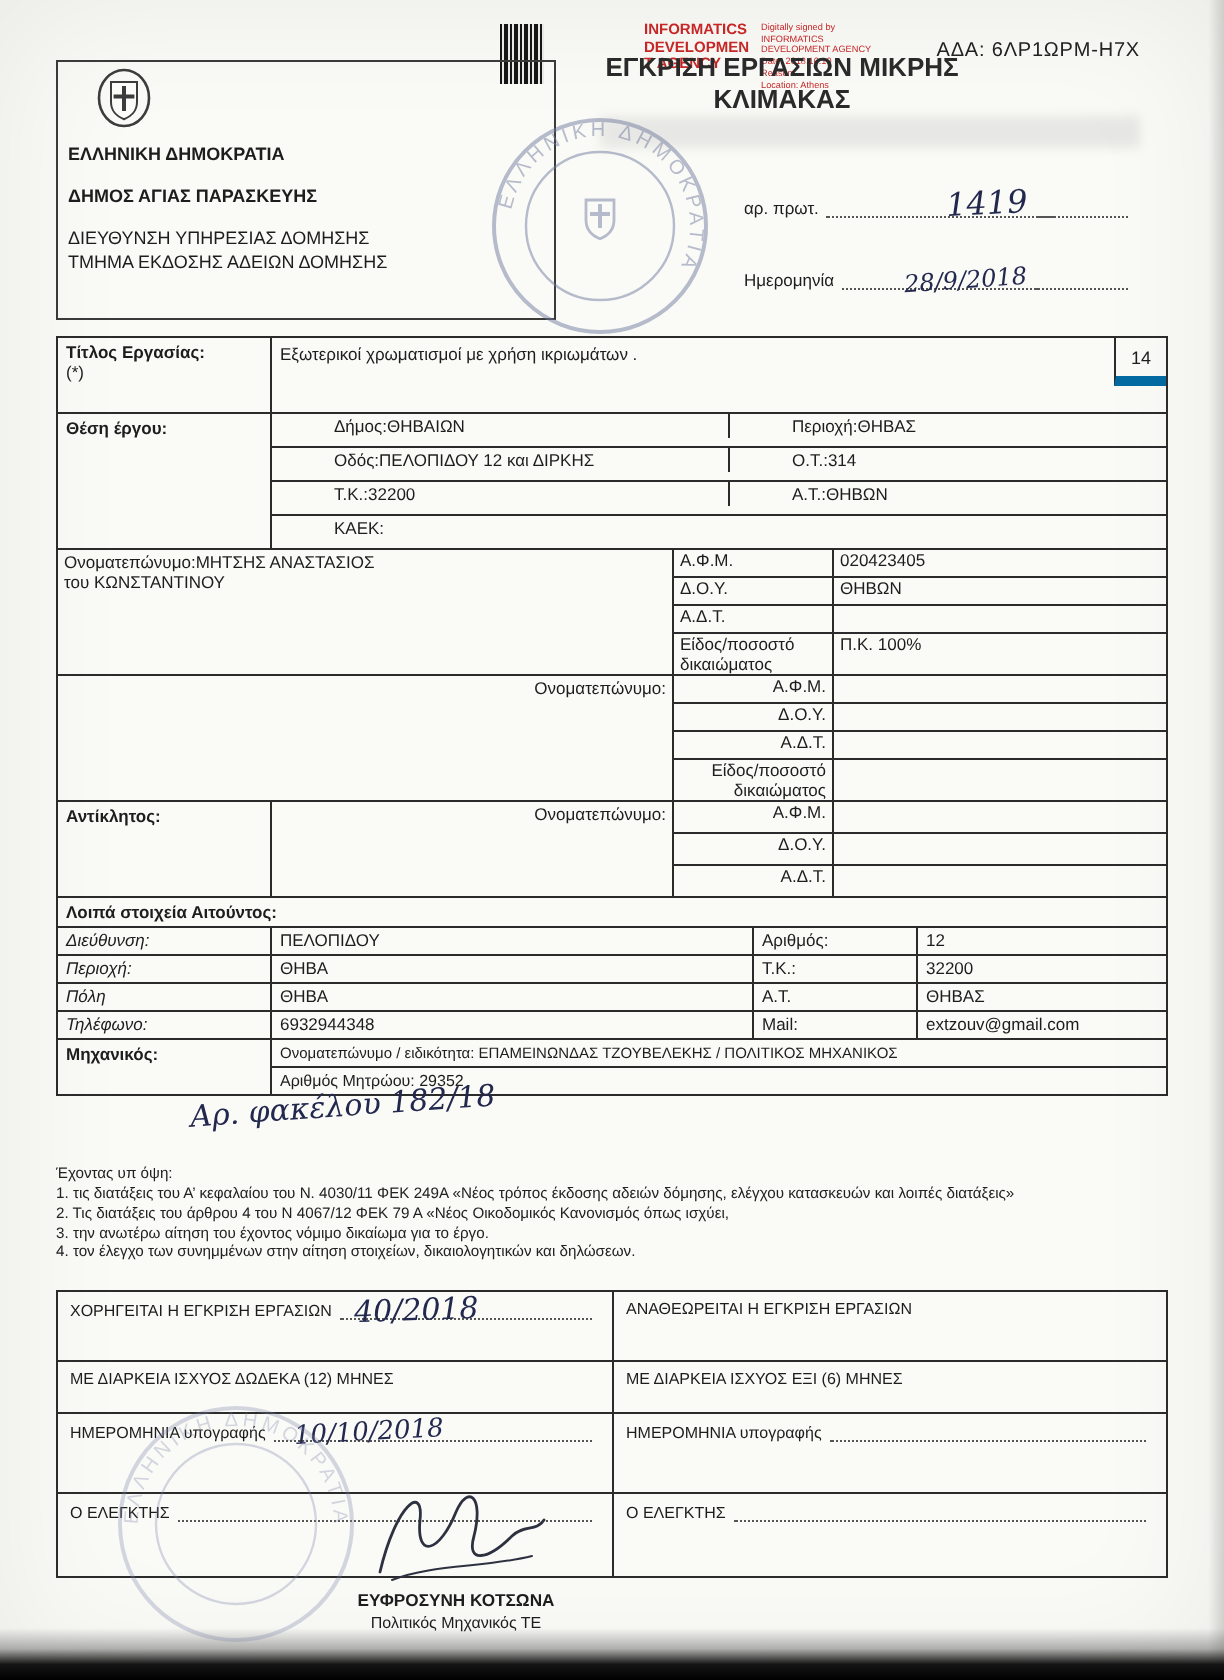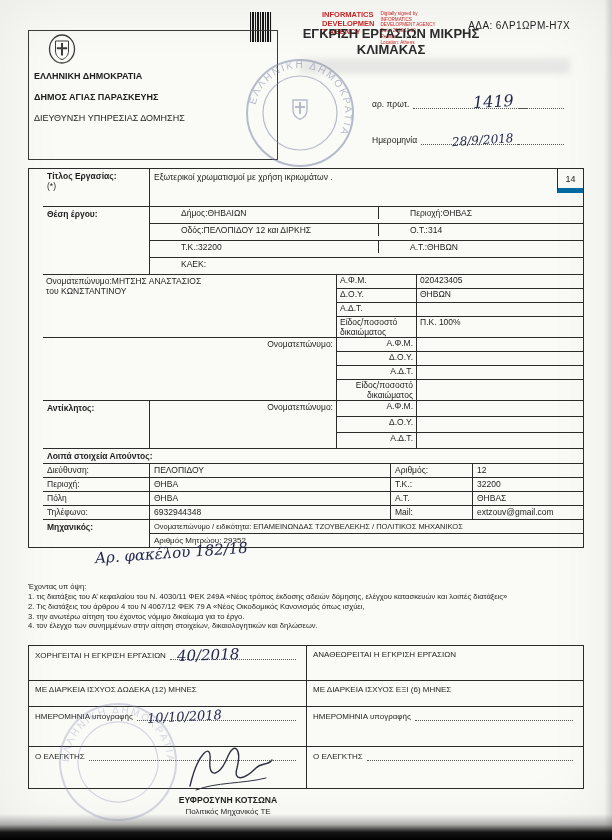--- a/index.html
+++ b/index.html
@@ -36,21 +36,21 @@
   .dots.short{flex:0 0 46px;}
 
   .hand{font-family:"DejaVu Serif",serif;font-style:italic;color:#23284e;}
   .hand.proto{font-size:16px;transform:rotate(-3deg);margin-left:-58px;margin-bottom:-2px;}
   .hand.date{font-size:12px;transform:rotate(-4deg);margin-left:-86px;margin-bottom:-2px;}
   .hand.note{font-size:15px;transform:rotate(-4deg);}
   .hand.grant{position:absolute;left:148px;top:0px;font-size:15px;transform:rotate(-2deg);}
   .hand.signdate{position:absolute;left:118px;top:2px;font-size:13px;transform:rotate(-3deg);}
 
   
-  .form{left:28px;top:168px;width:556px;border:1px solid #2b2b2b;box-sizing:border-box;font-size:8.5px;padding-left:14px;}
+  .form{left:28px;top:168px;width:556px;border:1px solid #2b2b2b;box-sizing:border-box;font-size:8.5px;}
   .frow{display:flex;border-bottom:1px solid #2b2b2b;}
   .frow:last-child{border-bottom:none;}
   .flabel{flex:0 0 107px;border-right:1px solid #2b2b2b;padding:2px 4px;box-sizing:border-box;}
   .fcol{flex:1;display:flex;flex-direction:column;min-width:0;}
   .srow{display:flex;border-bottom:1px solid #2b2b2b;min-height:16px;align-items:flex-start;}
   .srow:last-child{border-bottom:none;}
   .sc{padding:1px 3px;box-sizing:border-box;border-right:1px solid #2b2b2b;overflow:hidden;white-space:nowrap;margin-left:28px;}
   .sc:last-child{border-right:none;}
   .scA{flex:0 0 201px;}
   .scB{flex:1;}
@@ -60,21 +60,21 @@
                 display:flex;align-items:center;justify-content:center;font-size:9px;box-sizing:border-box;}
   .oblock{display:flex;border-bottom:1px solid #2b2b2b;}
   .oblock:last-child{border-bottom:none;text-align:right;}
   .oname{flex:1;border-right:1px solid #2b2b2b;padding:1px 3px;min-width:0;}
   .ocol{flex:0 0 246px;display:flex;flex-direction:column;}
   .orow{display:flex;border-bottom:1px solid #2b2b2b;min-height:13px;}
   .orow:last-child{border-bottom:none;}
   .olabel{flex:0 0 80px;border-right:1px solid #2b2b2b;padding:0 3px;box-sizing:border-box;}
   .oval{flex:1;padding:0 3px;}
   .ahead{padding:2px 4px;font-weight:bold;}
-  .a1{flex:0 0 107px;border-right:1px solid #2b2b2b;padding:1px 4px;box-sizing:border-box;}
+  .a1{flex:0 0 107px;border-right:1px solid #2b2b2b;padding:1px 4px;box-sizing:border-box;font-style:italic;}
   .a2{flex:0 0 241px;border-right:1px solid #2b2b2b;padding:1px 4px;box-sizing:border-box;}
   .a3{flex:0 0 82px;border-right:1px solid #2b2b2b;padding:1px 4px;box-sizing:border-box;}
   .a4{flex:1;padding:1px 4px;}
   .arow{min-height:13px;}
   .eng1{font-size:7.5px;padding:2px 4px;border-bottom:1px solid #2b2b2b;}
   .eng2{font-size:8px;padding:2px 4px;}
 
   .note-pos{left:95px;top:544px;}
 
   .legal{left:28px;top:582px;width:556px;font-size:7.6px;line-height:1.3;color:#222;}
@@ -126,20 +126,21 @@
     <div class="emblem">
       <svg width="28" height="30" viewBox="0 0 28 30">
         <ellipse cx="14" cy="15" rx="12.5" ry="14" fill="none" stroke="#3c3c3c" stroke-width="1.3"></ellipse>
         <path d="M7.5,7 h13 v10 c0,4.6 -3.2,7.4 -6.5,8.6 c-3.3,-1.2 -6.5,-4 -6.5,-8.6 z" fill="#fbfbf8" stroke="#3c3c3c" stroke-width="1"></path>
         <path d="M13,9 h2 v4.2 h4.2 v2 h-4.2 v6.3 h-2 v-6.3 h-4.2 v-2 h4.2 z" fill="#3c3c3c"></path>
       </svg>
     </div>
     <div class="hline b">ΕΛΛΗΝΙΚΗ ΔΗΜΟΚΡΑΤΙΑ</div>
     <div class="hline b gap">ΔΗΜΟΣ  ΑΓΙΑΣ ΠΑΡΑΣΚΕΥΗΣ</div>
     <div class="hline gap">ΔΙΕΥΘΥΝΣΗ ΥΠΗΡΕΣΙΑΣ ΔΟΜΗΣΗΣ</div>
+    <div class="hline">ΤΜΗΜΑ ΕΚΔΟΣΗΣ ΑΔΕΙΩΝ ΔΟΜΗΣΗΣ</div>
   </div>
 
   <div class="abs doctitle">
     <div>ΕΓΚΡΙΣΗ ΕΡΓΑΣΙΩΝ ΜΙΚΡΗΣ</div>
     <div>ΚΛΙΜΑΚΑΣ</div>
   </div>
 
   <svg class="abs stamp-top" viewBox="0 0 114 114">
     <circle cx="57" cy="57" r="53" fill="none" stroke="#737d9e" stroke-width="2"></circle>
     <circle cx="57" cy="57" r="37" fill="none" stroke="#737d9e" stroke-width="1.2"></circle>

